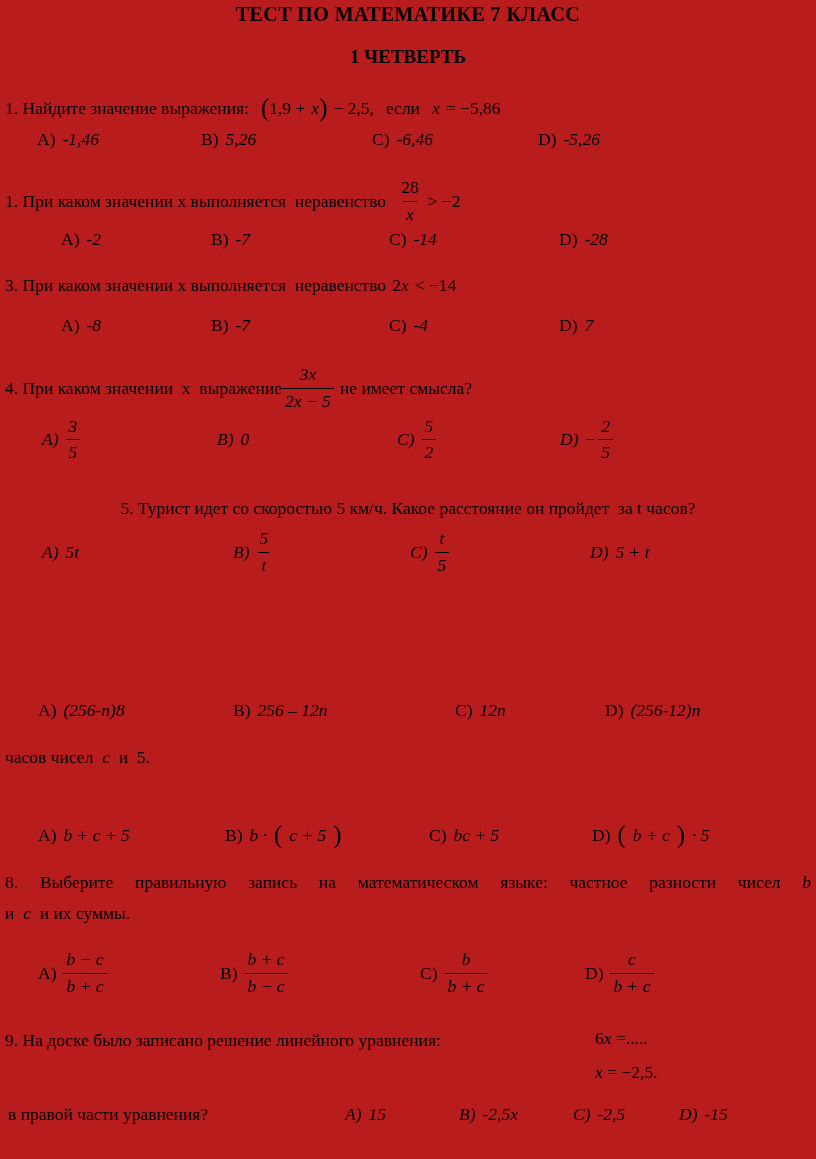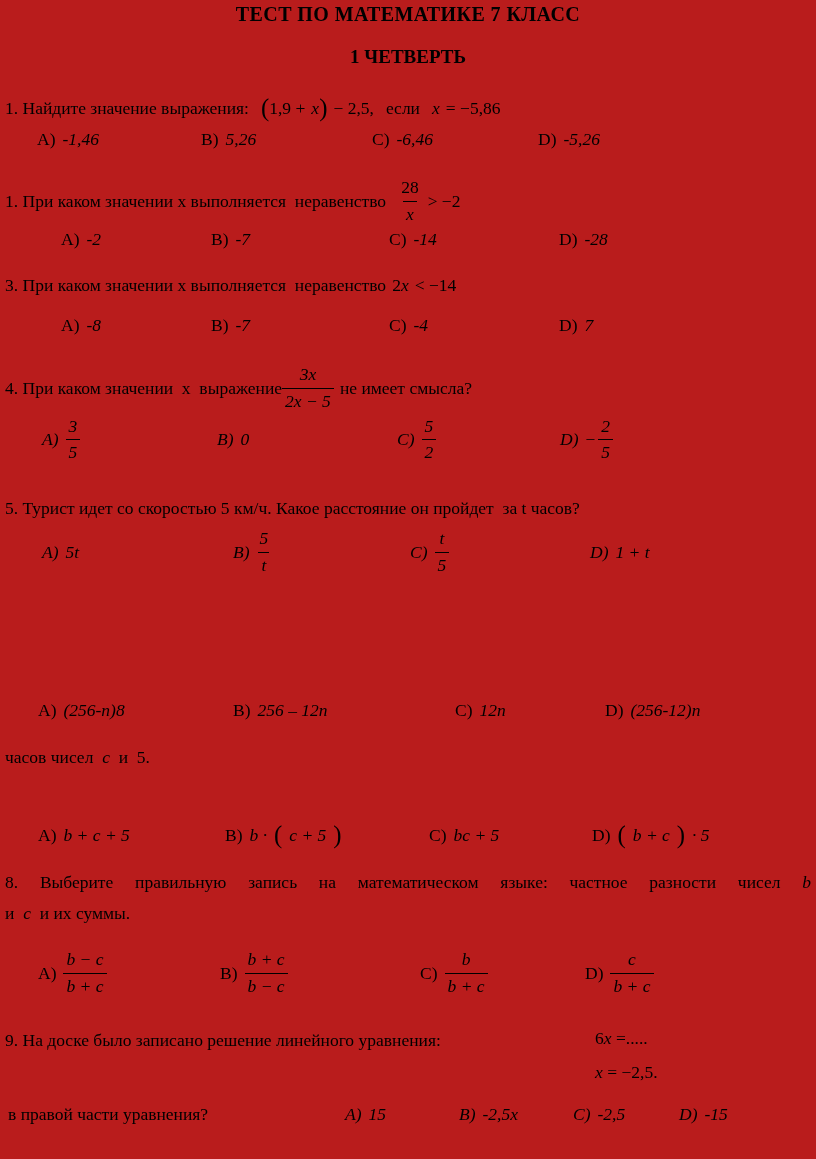--- a/index.html
+++ b/index.html
@@ -10,21 +10,21 @@
   }
   .abs { position:absolute; left:5px; right:5px; }
   .center { text-align:center; }
   .b { font-weight:bold; }
   .it { font-style:italic; }
   .up { font-style:normal; }
   .title { font-size:20px; letter-spacing:.4px; }
   .subtitle { font-size:19px; }
   
   .mline { display:flex; align-items:center; white-space:pre; }
-  .pline { display:block; white-space:pre; line-height:27px; }
+  .pline { display:block; white-space:pre; line-height:27px;text-align:center; }
   .para { line-height:31px; }
   .jline { display:block; text-align:justify; text-align-last:justify; }
   .lastline { display:block; }
   
   .opts { display:flex; align-items:center; white-space:pre; }
   .opt { display:inline-flex; align-items:center; gap:7px; flex:0 0 auto; }
   .letter { font-style:normal; }
   .lit .letter { font-style:italic; }
   .val { font-style:italic; }
   
@@ -126,21 +126,21 @@
     <span class="opt" style="width:177px">
       <span class="letter">B)</span>
       <span class="frac it"><span>5</span><span class="fden">t</span></span>
     </span>
     <span class="opt" style="width:180px">
       <span class="letter">C)</span>
       <span class="frac it"><span>t</span><span class="fden">5</span></span>
     </span>
     <span class="opt">
       <span class="letter">D)</span>
-      <span class="val">1 + t</span>
+      <span class="val">5 + t</span>
     </span>
   </div>
 
   <div class="abs opts" style="top:700px;padding-left:33px">
     <span class="opt" style="width:195px"><span class="letter">A)</span><span class="val">(256-n)8</span></span>
     <span class="opt" style="width:222px"><span class="letter">B)</span><span class="val">256 – 12n</span></span>
     <span class="opt" style="width:150px"><span class="letter">C)</span><span class="val">12n</span></span>
     <span class="opt"><span class="letter">D)</span><span class="val">(256-12)n</span></span>
   </div>
 

